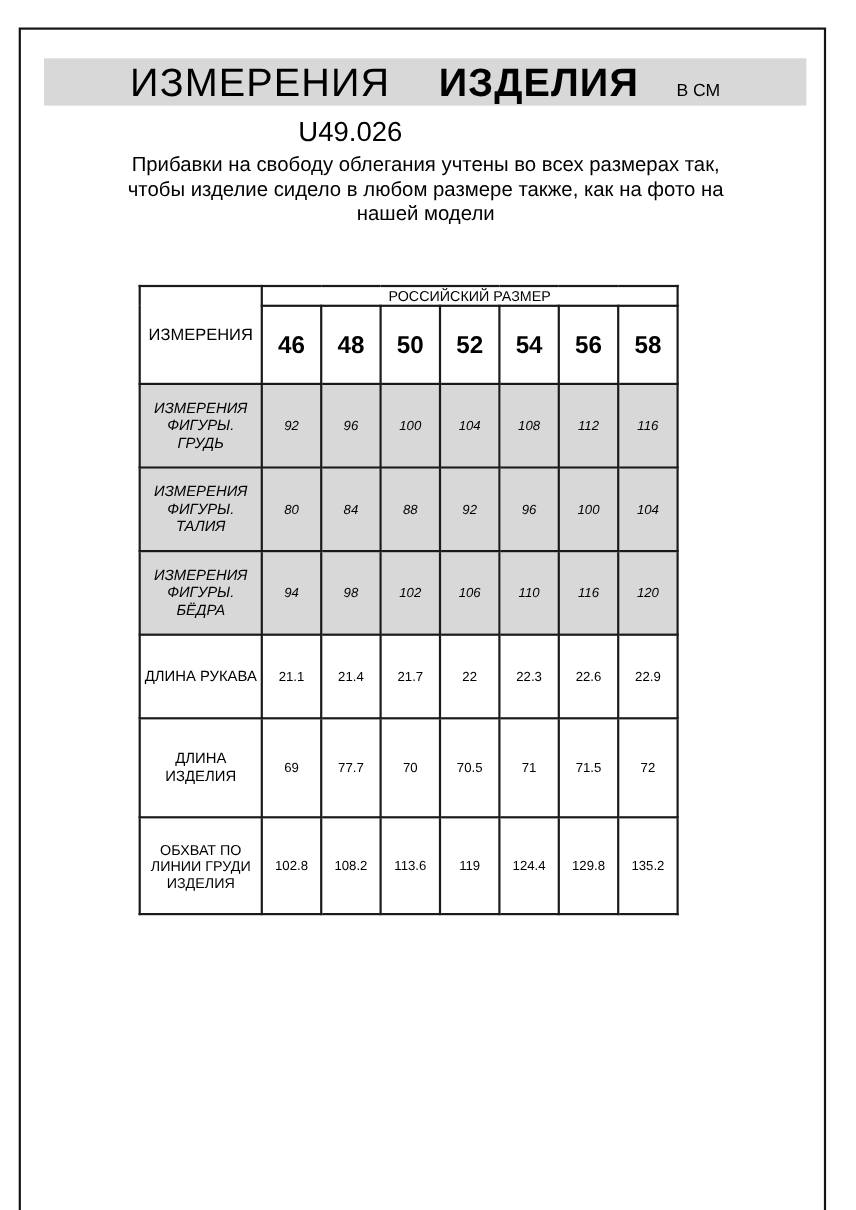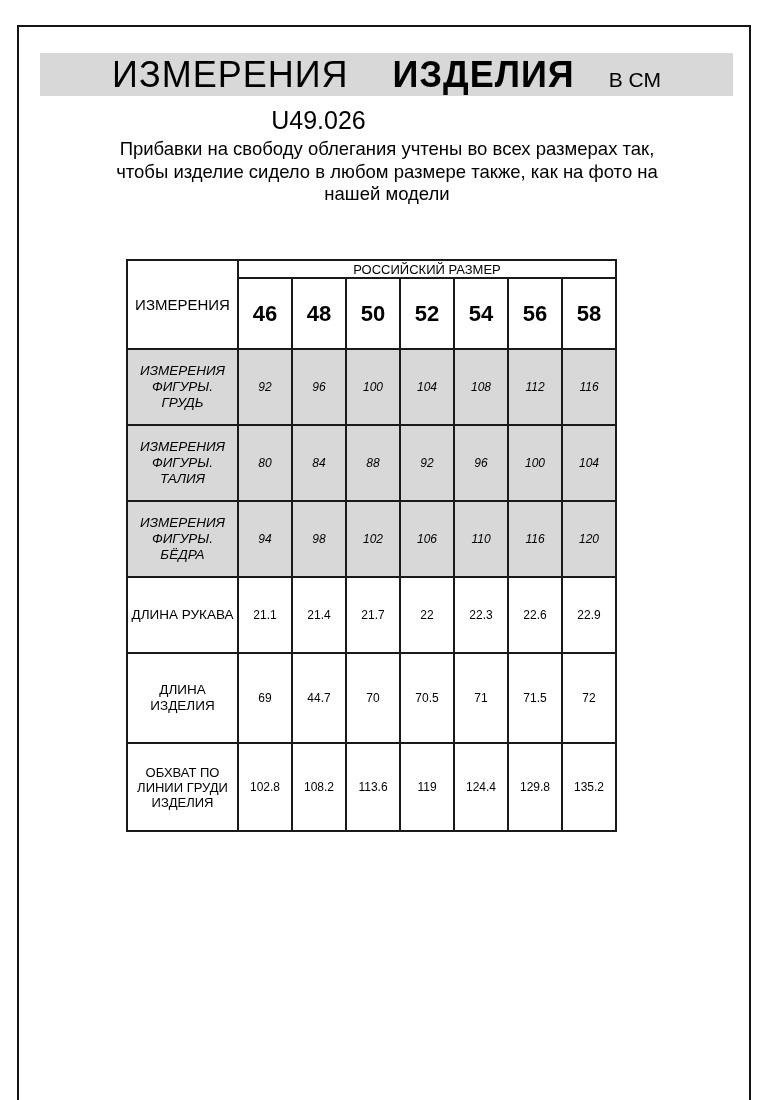--- a/index.html
+++ b/index.html
@@ -39,21 +39,21 @@
     font-weight: normal;
     letter-spacing: 1px;
   }
   .title-word2 {
     font-size: 36px;
     font-weight: bold;
     letter-spacing: 1px;
     margin-left: 44px;
   }
   .title-unit {
-    font-size: 21px;
+    font-size: 16px;
     font-weight: normal;
     margin-left: 34px;
     text-align: center;
   }
   .product-code {
     position: absolute;
     left: 0;
     top: 106px;
     width: 637px;
     text-align: center;
@@ -211,21 +211,21 @@
       <td class="value-cell">21.7</td>
       <td class="value-cell">22</td>
       <td class="value-cell">22.3</td>
       <td class="value-cell">22.6</td>
       <td class="value-cell">22.9</td>
     </tr>
 
     <tr class="data-row-5 plain">
       <td class="row-label">ДЛИНА ИЗДЕЛИЯ</td>
       <td class="value-cell">69</td>
-      <td class="value-cell">44.7</td>
+      <td class="value-cell">77.7</td>
       <td class="value-cell">70</td>
       <td class="value-cell">70.5</td>
       <td class="value-cell">71</td>
       <td class="value-cell">71.5</td>
       <td class="value-cell">72</td>
     </tr>
 
     <tr class="data-row-6 plain">
       <td class="row-label row-label-small">ОБХВАТ ПО
 ЛИНИИ ГРУДИ

